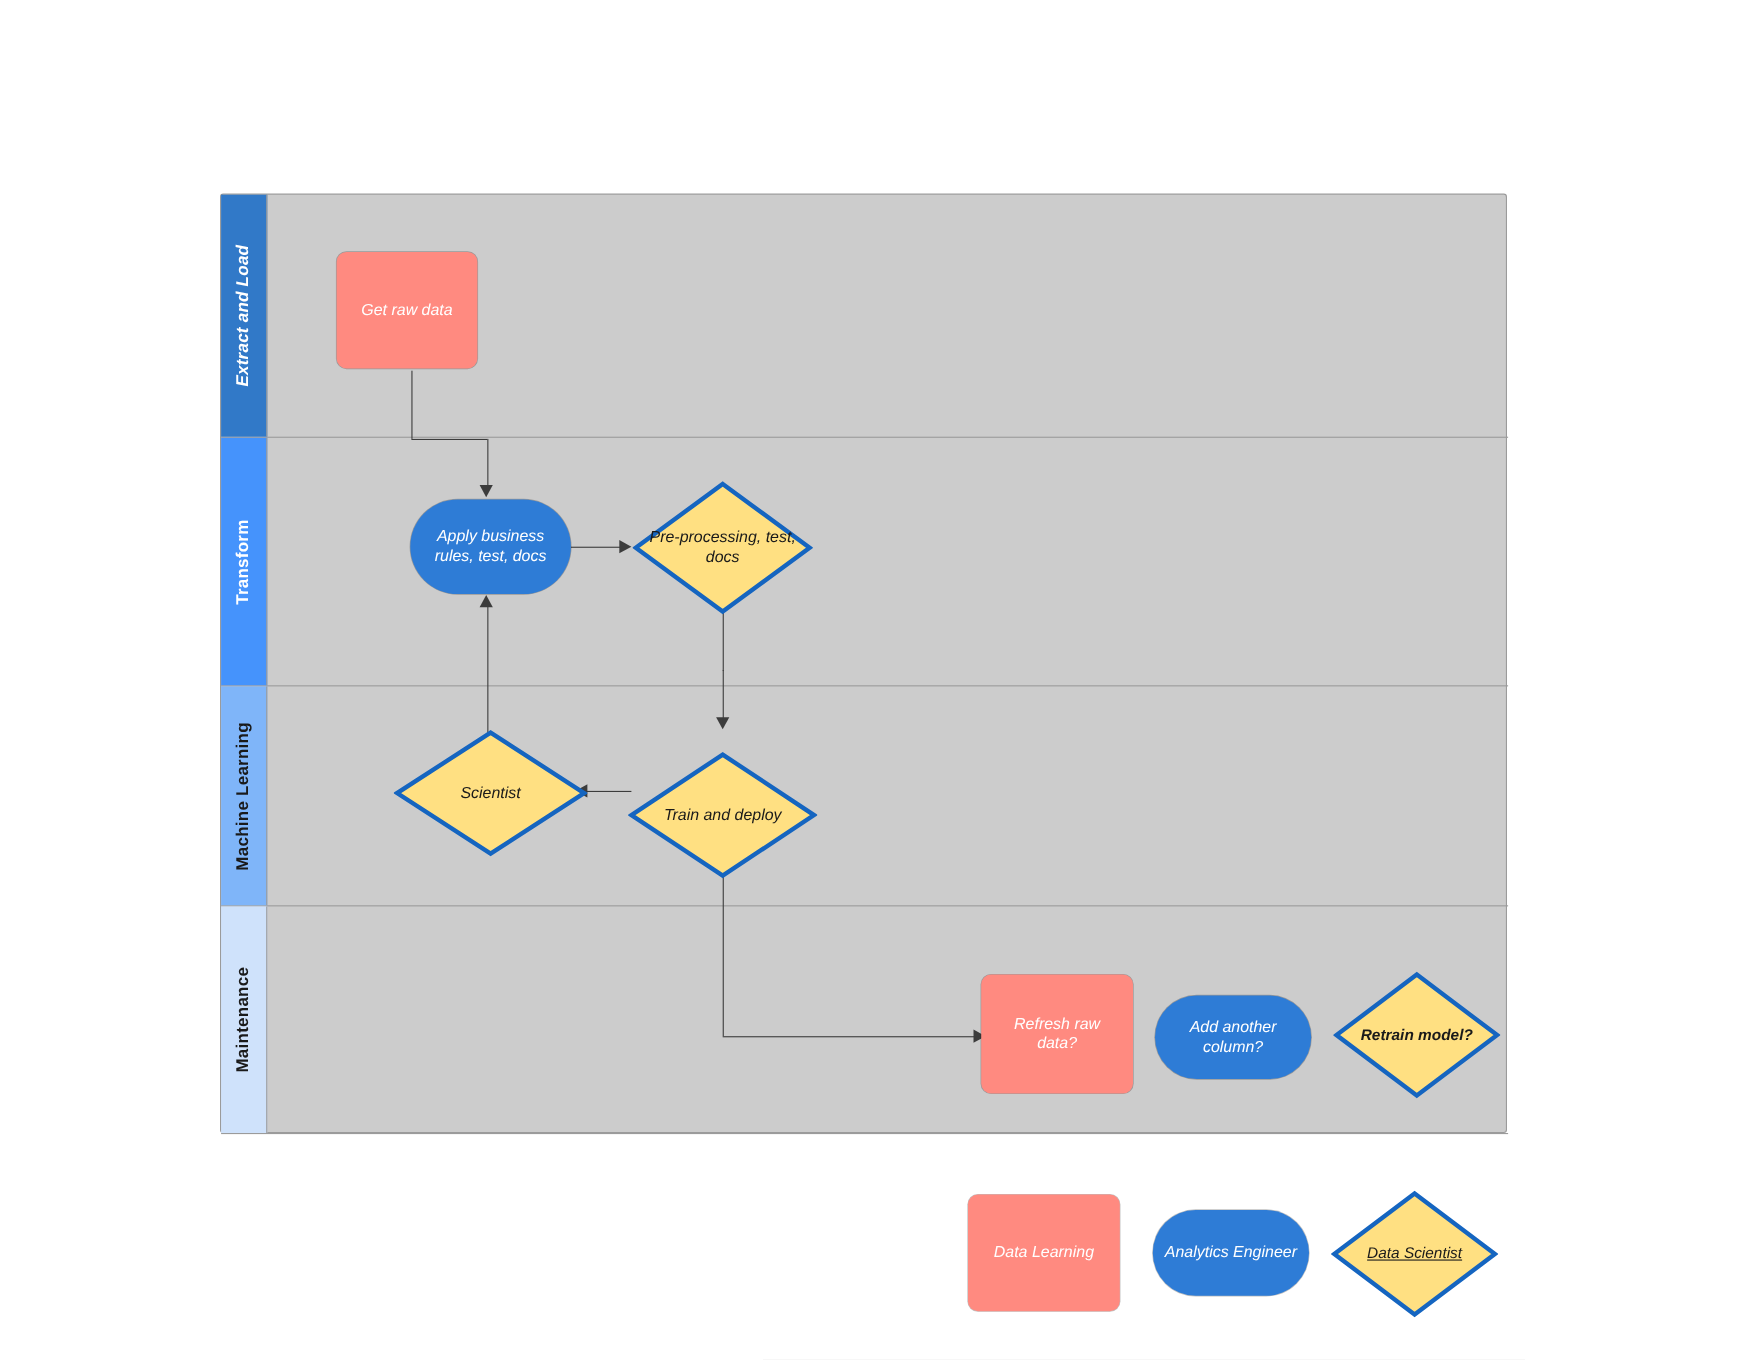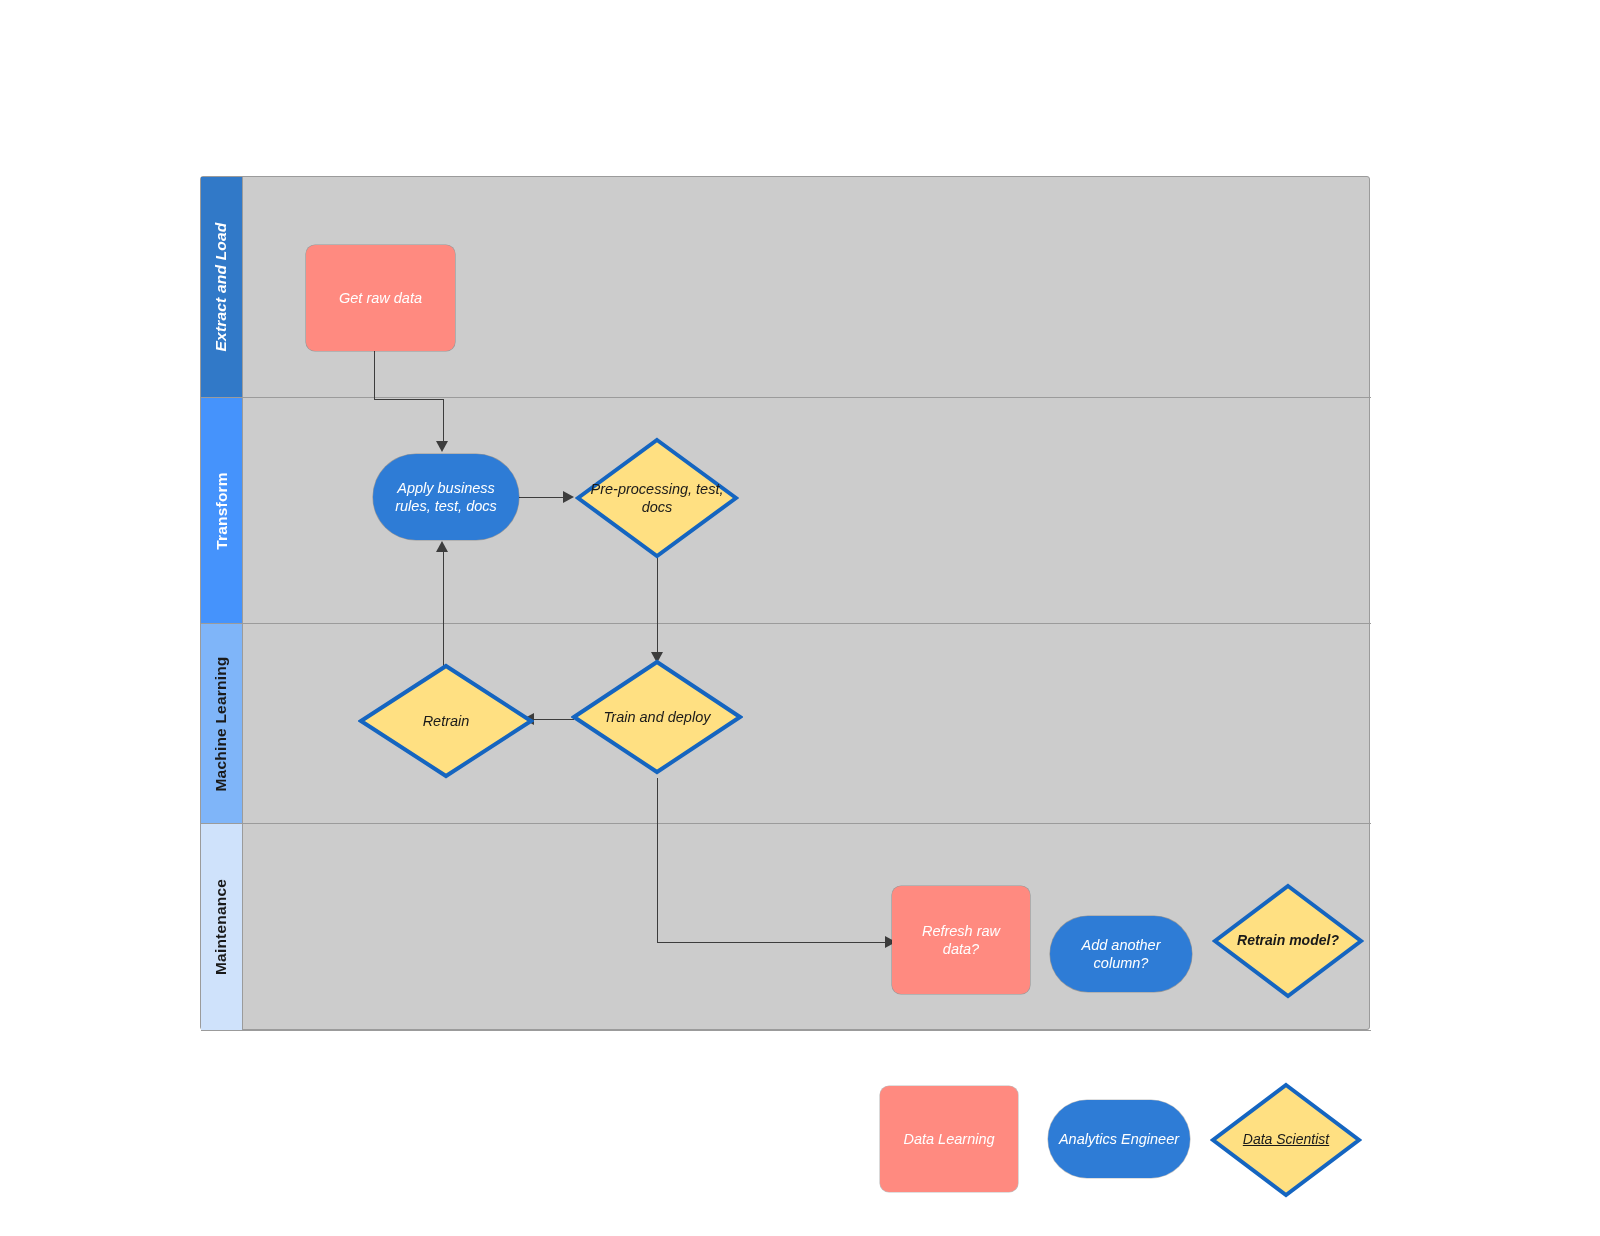--- a/index.html
+++ b/index.html
@@ -91,54 +91,54 @@
     <div class="ln-h" style="left:330px;top:542px;width:43px;"></div>
     <div class="ah ah-left" style="left:322px;top:536px;"></div>
 
     <div class="ln-v" style="left:242px;top:373px;height:120px;"></div>
     <div class="ah ah-up" style="left:235px;top:364px;"></div>
 
     <div class="ln-v" style="left:456px;top:601px;height:164px;"></div>
     <div class="ln-h" style="left:456px;top:765px;width:234px;"></div>
     <div class="ah ah-right" style="left:684px;top:759px;"></div>
 
-    <div class="node shape-rect" style="left:105px;top:68px;width:149px;height:106px;">
+    <div class="node shape-rect" style="left:105px;top:52px;width:128px;height:106px;">
       <span>Get raw data</span>
     </div>
 
     <div class="node shape-diamond" style="left:374px;top:260px;width:164px;height:122px;">
       <svg class="dmbg" viewBox="0 0 164 122" preserveAspectRatio="none">
         <polygon points="82,3 161,61 82,119 3,61" fill="#FFE082" stroke="#1565C0" stroke-width="4"></polygon>
       </svg>
       <span class="dmtxt">Pre-processing, test, docs</span>
     </div>
 
     <div class="node shape-stadium" style="left:172px;top:277px;width:146px;height:86px;">
       <span style="padding:0 16px;">Apply business rules, test, docs</span>
     </div>
 
     <div class="node shape-diamond" style="left:157px;top:486px;width:176px;height:116px;">
       <svg class="dmbg" viewBox="0 0 176 116" preserveAspectRatio="none">
         <polygon points="88,3 173,58 88,113 3,58" fill="#FFE082" stroke="#1565C0" stroke-width="4"></polygon>
       </svg>
-      <span class="dmtxt">Retrain</span>
+      <span class="dmtxt">Scientist</span>
     </div>
 
-    <div class="node shape-diamond" style="left:370px;top:482px;width:172px;height:116px;">
+    <div class="node shape-diamond" style="left:370px;top:506px;width:172px;height:116px;">
       <svg class="dmbg" viewBox="0 0 172 116" preserveAspectRatio="none">
         <polygon points="86,3 169,58 86,113 3,58" fill="#FFE082" stroke="#1565C0" stroke-width="4"></polygon>
       </svg>
       <span class="dmtxt">Train and deploy</span>
     </div>
 
     <div class="node shape-rect" style="left:691px;top:709px;width:138px;height:108px;">
       <span style="padding:0 14px;">Refresh raw data?</span>
     </div>
 
-    <div class="node shape-stadium" style="left:849px;top:728px;width:142px;height:76px;margin-top:11px;">
+    <div class="node shape-stadium" style="left:849px;top:728px;width:142px;height:76px;">
       <span style="padding:0 14px;">Add another column?</span>
     </div>
 
     <div class="node shape-diamond" style="left:1011px;top:706px;width:152px;height:116px;">
       <svg class="dmbg" viewBox="0 0 152 116" preserveAspectRatio="none">
         <polygon points="76,3 149,58 76,113 3,58" fill="#FFE082" stroke="#1565C0" stroke-width="4"></polygon>
       </svg>
       <span class="dmtxt" style="font-size:14px;font-weight:bold;">Retrain model?</span>
     </div>
 

